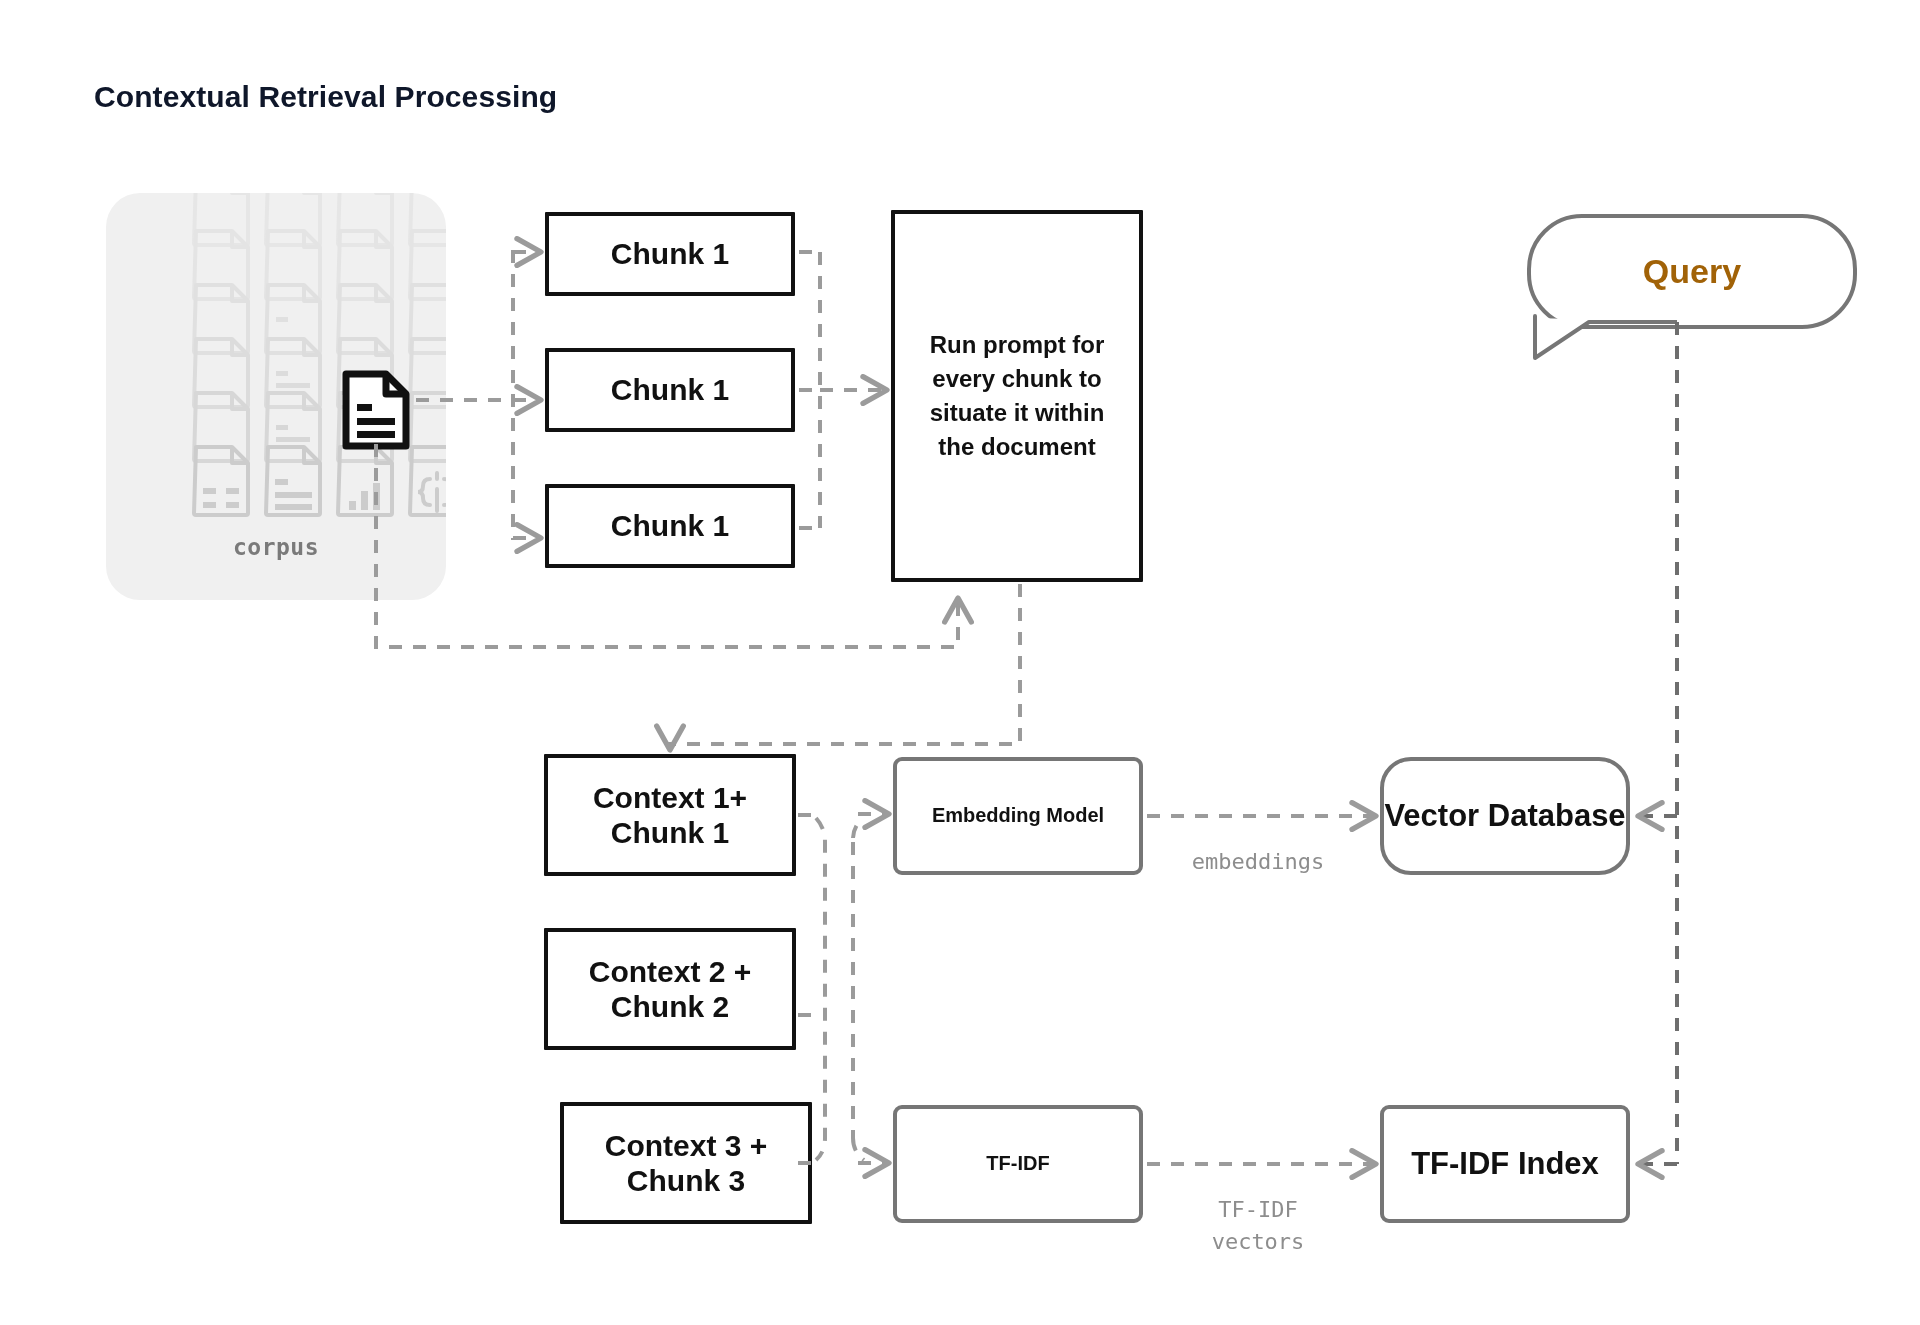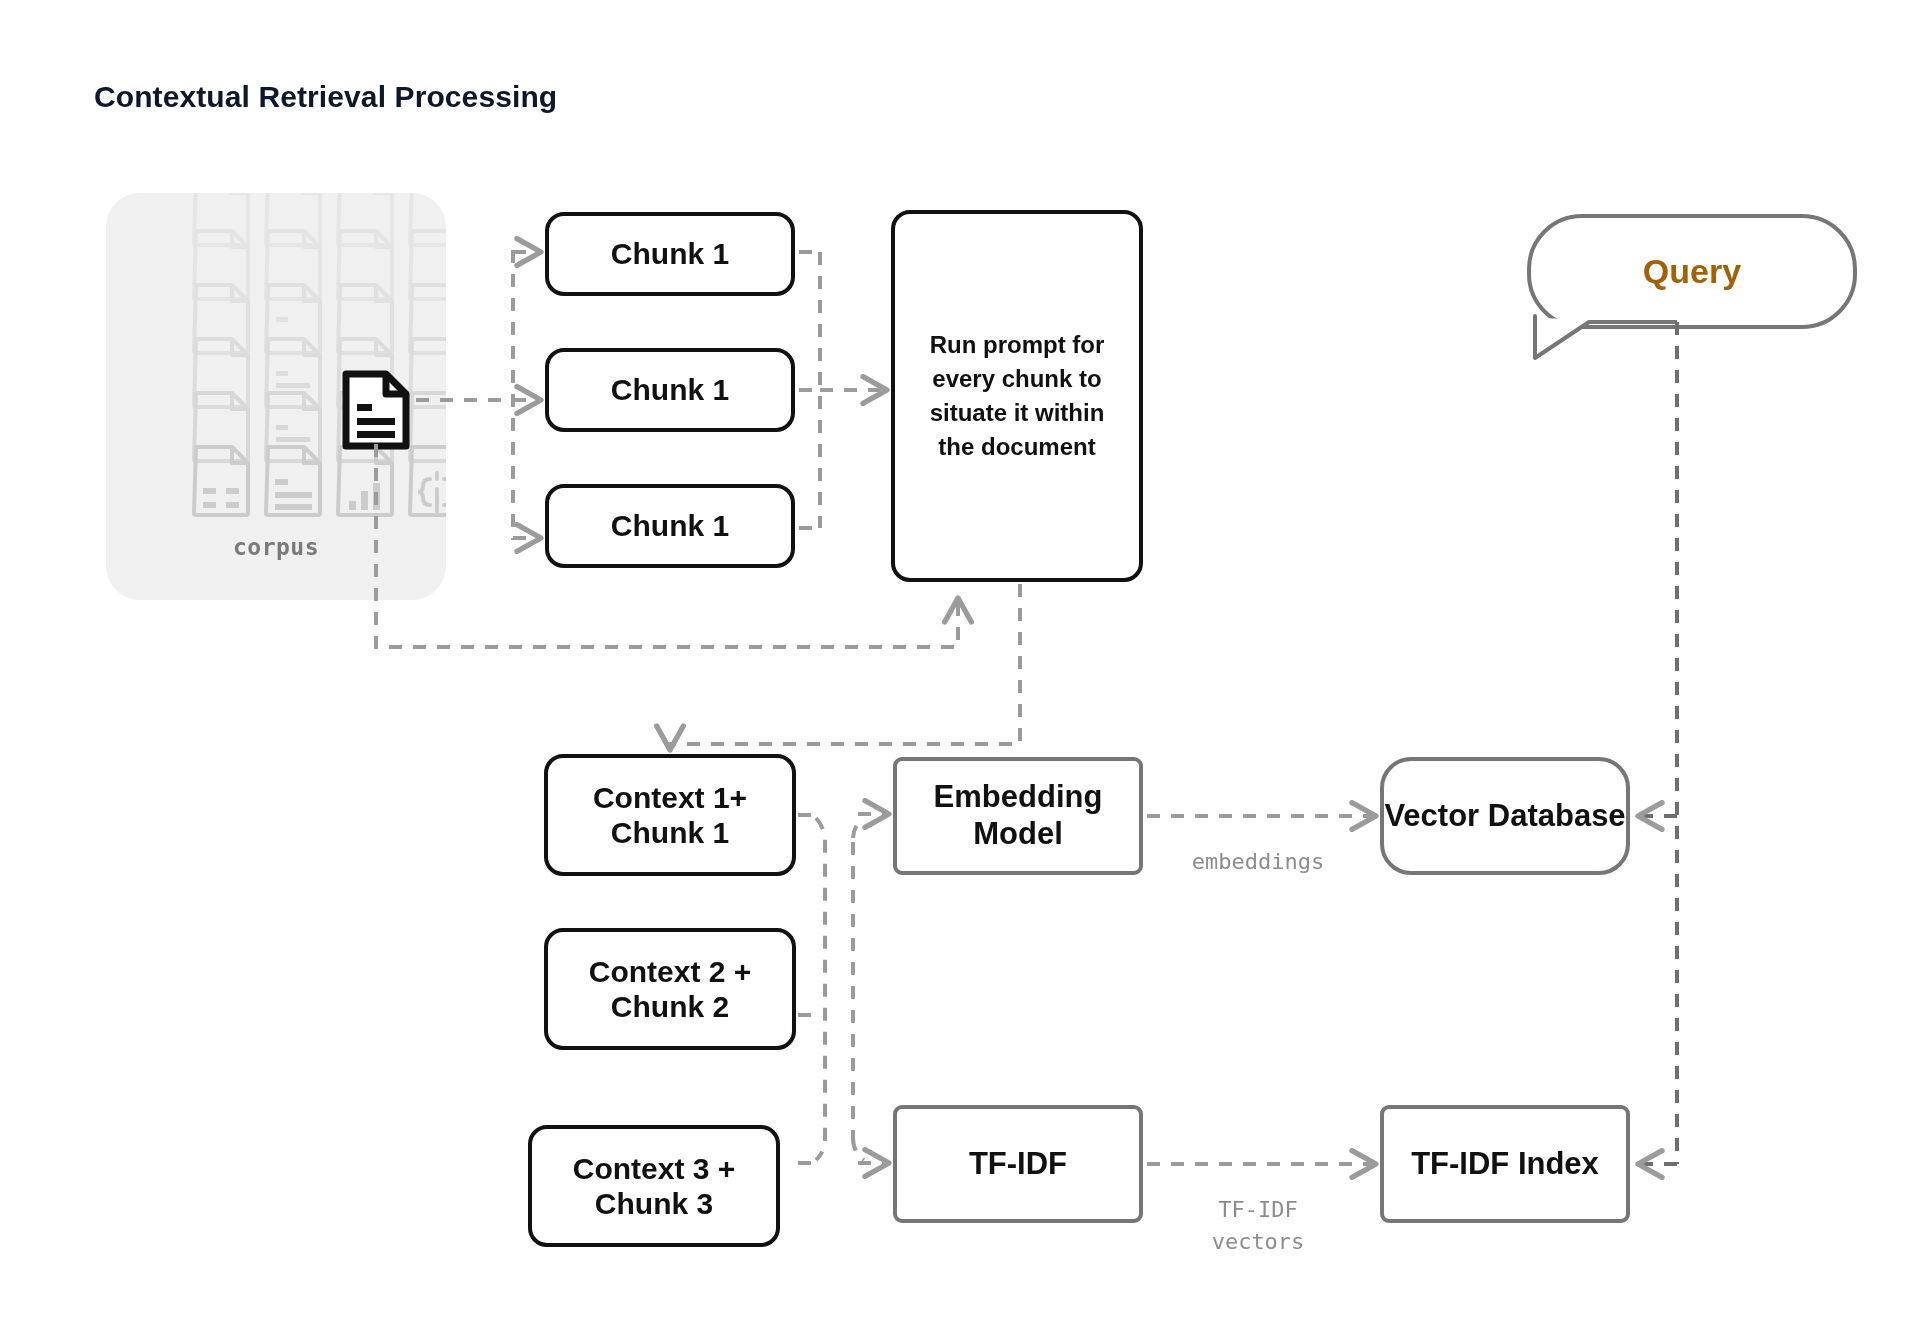--- a/index.html
+++ b/index.html
@@ -26,29 +26,29 @@
     font-size:23px;color:#7a7a7a;letter-spacing:.5px;font-weight:bold;
   }
   .doc-ico{position:absolute;}
 
   
   .node{
     position:absolute;box-sizing:border-box;background:#ffffff;
     display:flex;align-items:center;justify-content:center;text-align:center;
     color:#111111;font-weight:700;line-height:1.18;
   }
-  .node.black{border:4px solid #111111;border-radius:19px;}
+  .node.black{border:4px solid #111111;border-radius:1px;}
   .node.gray{border:4px solid #767676;border-radius:9px;}
 
   .chunk-box{width:250px;height:84px;font-size:30px;}
   .prompt-box{
     width:252px;height:372px;font-size:24px;padding:0 18px;line-height:1.42;
   }
   .ctx-box{width:252px;height:122px;font-size:30px;padding:0 8px;}
-  .proc-box{width:250px;height:118px;font-size:31px;}
+  .proc-box{width:250px;height:118px;font-size:20px;}
   .store-box{width:250px;height:118px;font-size:31px;}
 
   
   #query-bubble{
     position:absolute;left:1527px;top:214px;width:322px;height:107px;
     border:4px solid #767676;border-radius:55px;background:#fff;
     display:flex;align-items:center;justify-content:center;
     font-size:34px;font-weight:700;color:#a16207;
   }
   #query-tail{position:absolute;left:1527px;top:300px;width:150px;height:70px;}
@@ -211,21 +211,21 @@
   <div class="node black prompt-box" style="left:891px;top:210px;">
     <span>Run prompt for every chunk to situate it within the document</span>
   </div>
 
   <div class="node black ctx-box" style="left:544px;top:754px;">
     <span>Context 1+ Chunk 1</span>
   </div>
   <div class="node black ctx-box" style="left:544px;top:928px;">
     <span>Context 2 + Chunk 2</span>
   </div>
-  <div class="node black ctx-box" style="left:528px;top:1102px;margin-top:23px;">
+  <div class="node black ctx-box" style="left:560px;top:1102px;">
     <span>Context 3 + Chunk 3</span>
   </div>
 
   <div class="node gray proc-box" style="left:893px;top:757px;">
     <span>Embedding Model</span>
   </div>
   <div class="node gray proc-box" style="left:893px;top:1105px;">
     <span>TF-IDF</span>
   </div>
 

